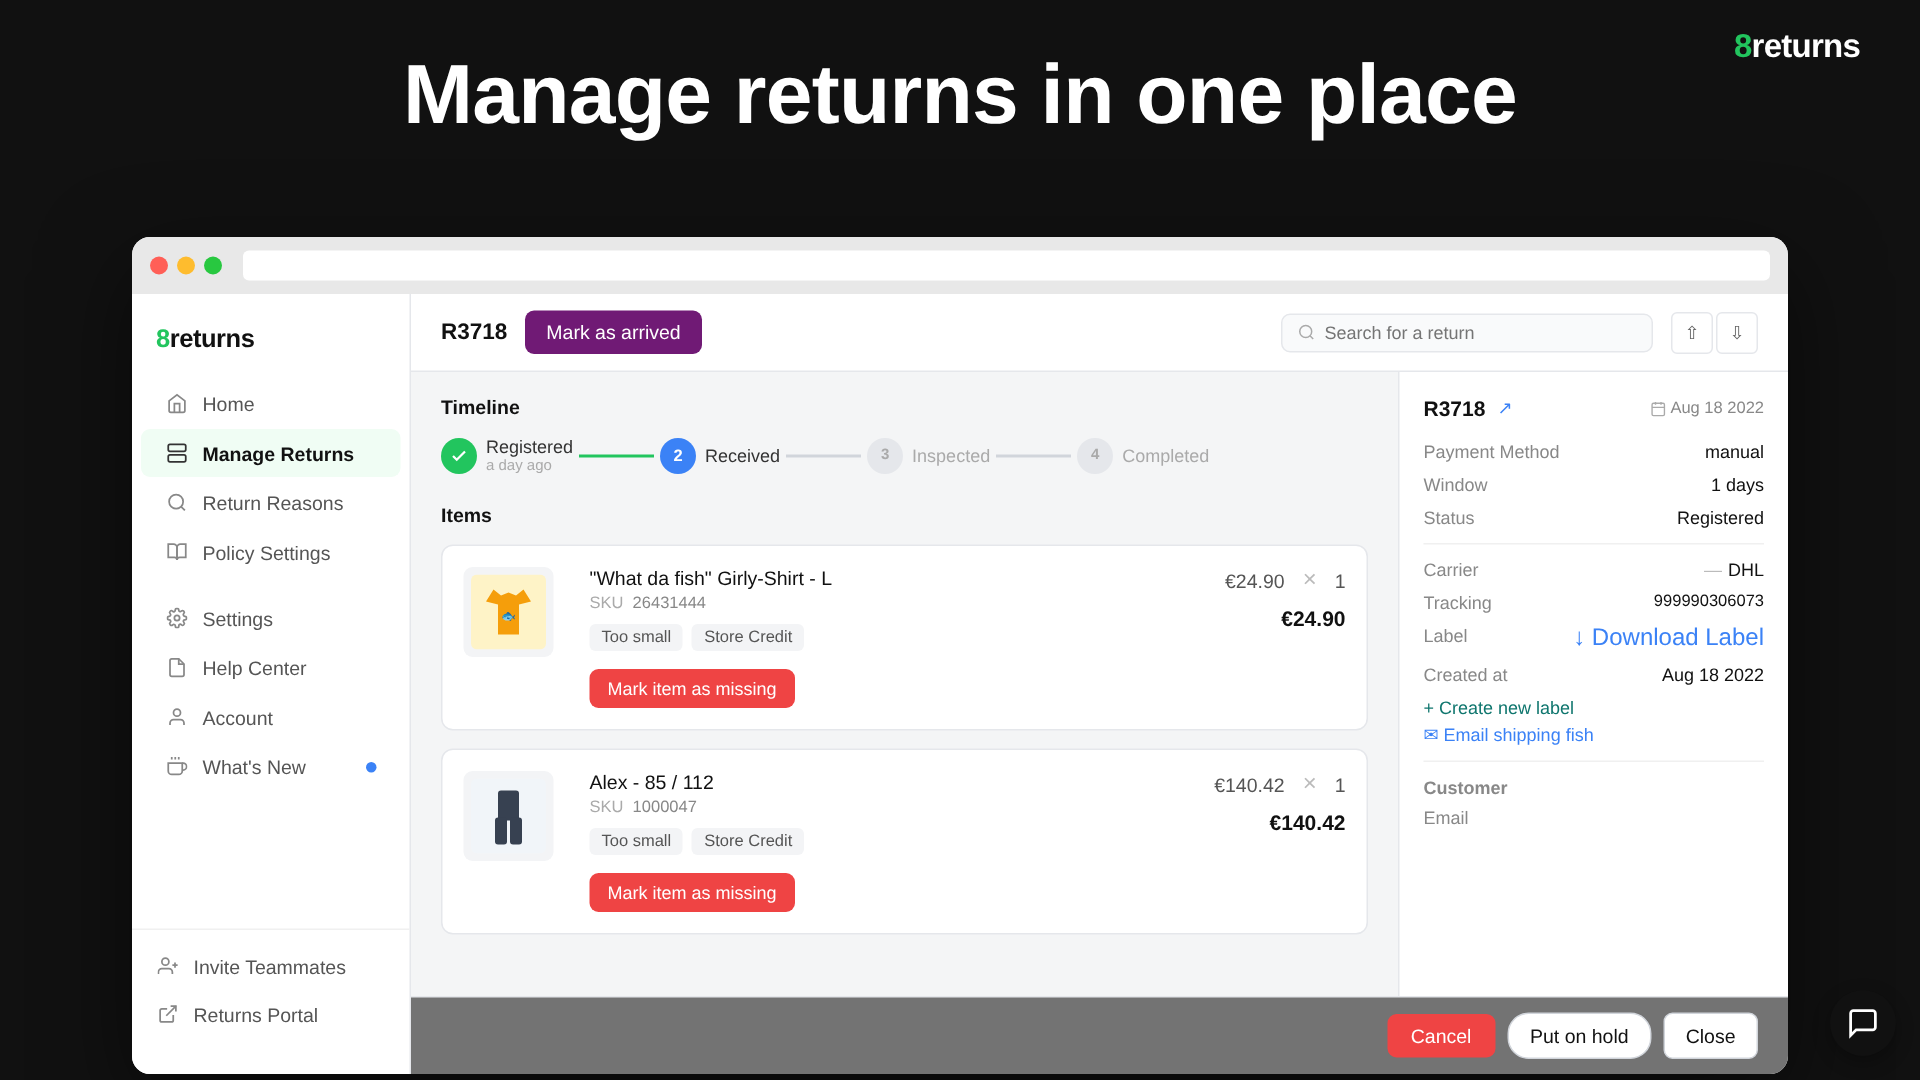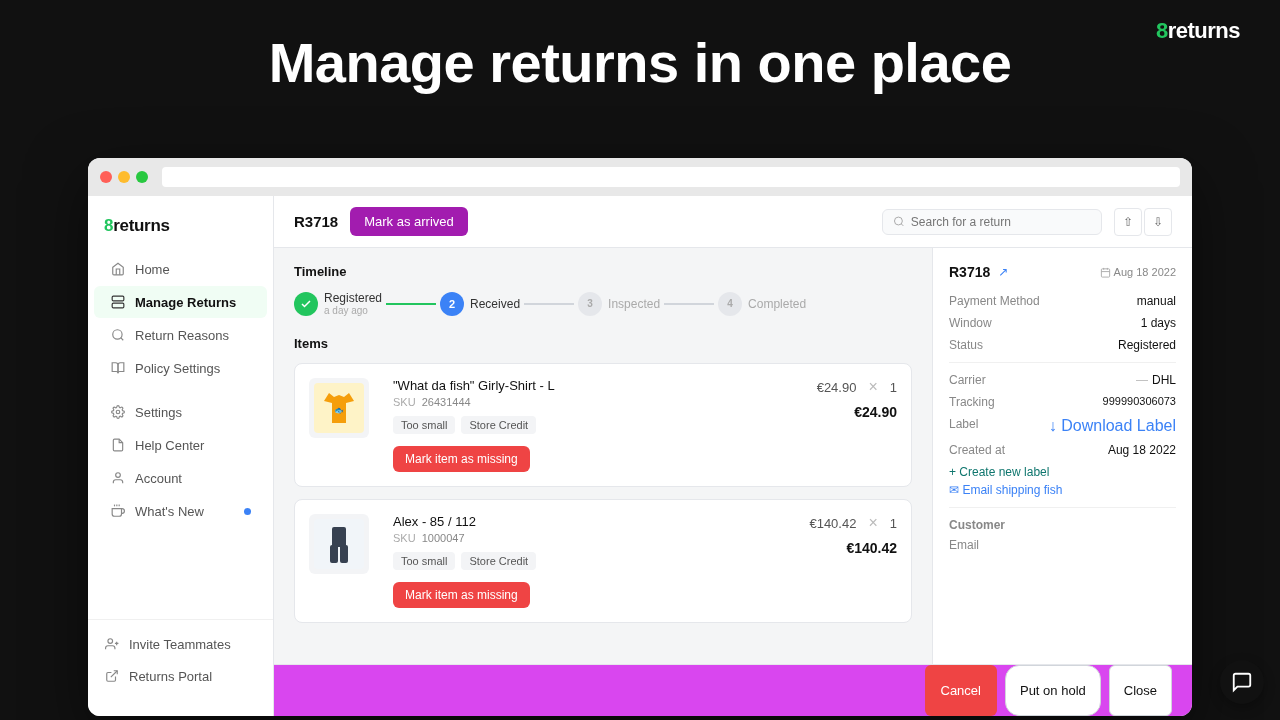--- a/index.html
+++ b/index.html
@@ -160,39 +160,39 @@
       padding: 0 20px;
       gap: 12px;
       flex-shrink: 0;
     }
     .return-id {
       font-size: 15px;
       font-weight: 600;
       color: #111;
     }
     .btn-arrived {
-      background: #a21caf;
+      background: #701a75;
       color: #fff;
       border: none;
       border-radius: 6px;
       padding: 7px 14px;
       font-size: 13px;
       font-weight: 500;
       cursor: pointer;
     }
     .search-bar {
       margin-left: auto;
       display: flex;
       align-items: center;
       background: #f9fafb;
       border: 1px solid #e5e7eb;
       border-radius: 6px;
       padding: 5px 10px;
       gap: 6px;
-      width: 220px;
+      width: 248px;
     }
     .search-bar input {
       border: none;
       background: transparent;
       font-size: 12px;
       color: #888;
       outline: none;
       width: 100%;
     }
     .nav-arrows {
@@ -430,23 +430,24 @@
       margin-bottom: 6px;
     }
     .customer-email-label {
       font-size: 12px;
       color: #888;
     }
 
     
     .action-bar {
       height: 52px;
-      background: #d946ef;
+      background: #737373;
       border-top: 1px solid #e5e7eb;
       display: flex;
+      align-items: center;
       justify-content: flex-end;
       padding: 0 20px;
       gap: 8px;
       flex-shrink: 0;
     }
     .btn-cancel {
       background: #ef4444;
       color: #fff;
       border: none;
       border-radius: 6px;

